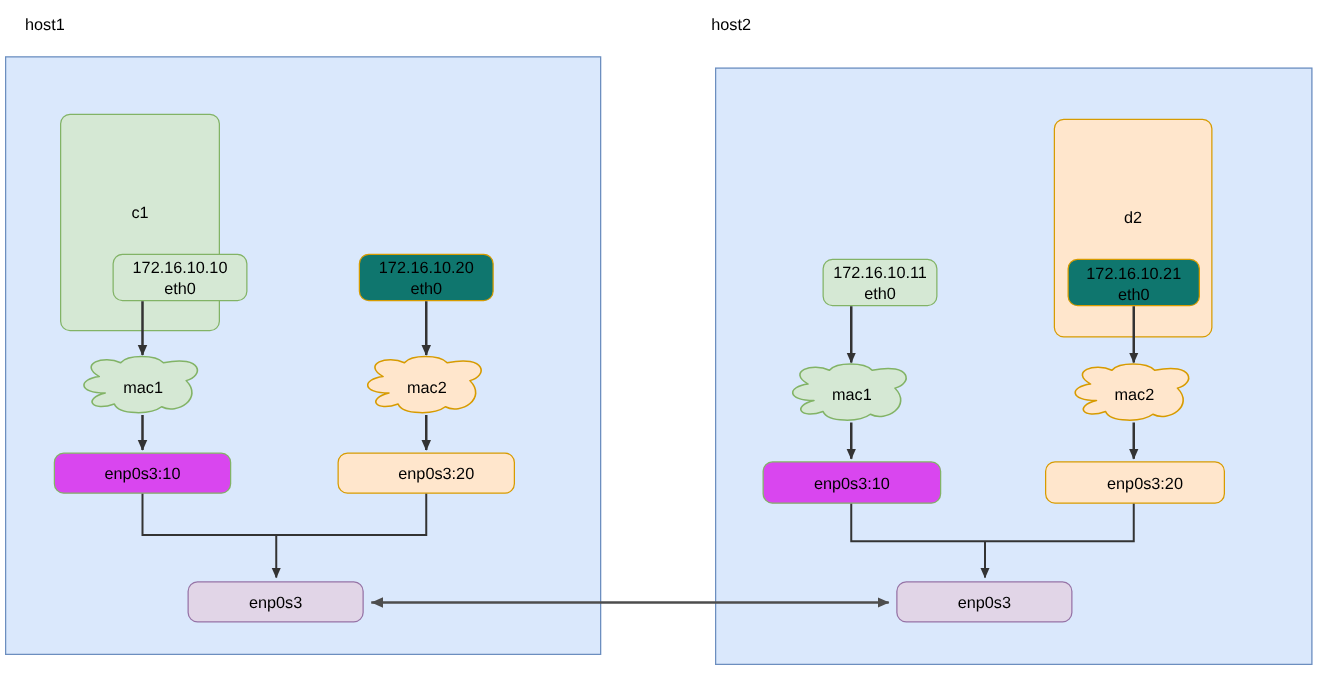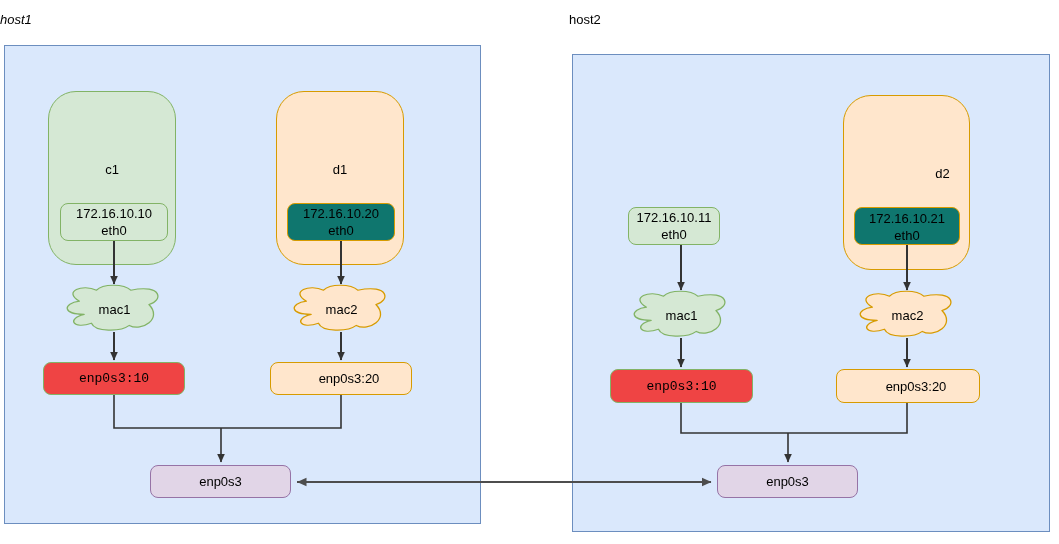--- a/index.html
+++ b/index.html
@@ -26,21 +26,21 @@
   }
   .host-panel {
     position: absolute;
     background: #dae8fc;
     border: 1px solid #6c8ebf;
     box-sizing: border-box;
   }
   .container-box {
     position: absolute;
     box-sizing: border-box;
-    border-radius: 28px;
+    border-radius: 8px;
     text-decoration: underline;
   }
   .container-box.green {
     background: #d5e8d4;
     border: 1px solid #82b366;
   }
   .container-box.orange {
     background: #ffe6cc;
     border: 1px solid #d79b00;
   }
@@ -61,40 +61,40 @@
     color: #000000;
     display: flex;
     flex-direction: column;
     align-items: center;
     justify-content: center;
     line-height: 17px;
   }
   .iface-box.green {
     background: #d5e8d4;
     border: 1px solid #82b366;
+    margin-left: 30px;
   }
   .iface-box.orange {
     background: #0f766e;
     border: 1px solid #d79b00;
   }
   .nic-box {
     position: absolute;
     box-sizing: border-box;
     border-radius: 8px;
     text-align: center;
     font-size: 13px;
     color: #000000;
     display: flex;
     align-items: center;
     justify-content: center;
   }
   .nic-box.green {
-    background: #ef4444;
+    background: #d946ef;
     border: 1px solid #82b366;
-    font-family: Liberation Mono, monospace;
   }
   .nic-box.orange {
     background: #ffe6cc;
     border: 1px solid #d79b00;
     padding-left: 16px;
   }
   .nic-box.purple {
     background: #e1d5e7;
     border: 1px solid #9673a6;
   }
@@ -123,35 +123,32 @@
     width: 1059px;
     height: 544px;
     pointer-events: none;
   }
 </style>
 </head>
 <body>
 
 <div id="canvas">
 
-  <div class="host-label" style="left:0; top:12px;font-style:italic;">host1</div>
+  <div class="host-label" style="left:20px; top:12px;">host1</div>
 
   <div class="host-panel" style="left:4px; top:45px; width:477px; height:479px;"></div>
 
   <div class="container-box green" style="left:48px; top:91px; width:128px; height:174px;">
     <div class="container-title" style="top:70px;">c1</div>
   </div>
   <div class="iface-box green" style="left:60px; top:203px; width:108px; height:38px;">
     <span>172.16.10.10</span>
     <span>eth0</span>
   </div>
 
-  <div class="container-box orange" style="left:276px; top:91px; width:128px; height:174px;">
-    <div class="container-title" style="top:70px;">d1</div>
-  </div>
   <div class="iface-box orange" style="left:287px; top:203px; width:108px; height:38px;">
     <span>172.16.10.20</span>
     <span>eth0</span>
   </div>
 
   <div class="cloud" style="left:66px; top:288px; width:97px; height:44px;">
     <svg width="97" height="44" viewBox="0 0 120 60" preserveAspectRatio="none">
       <path d="M 22.5 36 C -4.5 36 -4.5 21 16.65 18 C -4.5 4.5 20.7 -6 37.8 3 C 45 -6 72 -6 80.1 3 C 120 -6 120 18 102.6 22.5 C 120 42 93.6 60 78.3 51 C 67.5 60 36 60 31.5 48 C 9 57 0 42 22.5 36 Z" fill="#d5e8d4" stroke="#82b366" stroke-width="1.6" stroke-linejoin="round"></path>
     </svg>
     <div class="cloud-label">mac1</div>
@@ -172,21 +169,21 @@
   <div class="host-label" style="left:569px; top:12px;text-align:right;">host2</div>
 
   <div class="host-panel" style="left:572px; top:54px; width:478px; height:478px;"></div>
 
   <div class="iface-box green" style="left:628px; top:207px; width:92px; height:38px;">
     <span>172.16.10.11</span>
     <span>eth0</span>
   </div>
 
   <div class="container-box orange" style="left:843px; top:95px; width:127px; height:175px;">
-    <div class="container-title" style="top:70px;padding-left:36px;">d2</div>
+    <div class="container-title" style="top:70px;">d2</div>
   </div>
   <div class="iface-box orange" style="left:854px; top:207px; width:106px; height:38px;justify-content:flex-end;">
     <span>172.16.10.21</span>
     <span>eth0</span>
   </div>
 
   <div class="cloud" style="left:633px; top:294px; width:97px; height:44px;">
     <svg width="97" height="44" viewBox="0 0 120 60" preserveAspectRatio="none">
       <path d="M 22.5 36 C -4.5 36 -4.5 21 16.65 18 C -4.5 4.5 20.7 -6 37.8 3 C 45 -6 72 -6 80.1 3 C 120 -6 120 18 102.6 22.5 C 120 42 93.6 60 78.3 51 C 67.5 60 36 60 31.5 48 C 9 57 0 42 22.5 36 Z" fill="#d5e8d4" stroke="#82b366" stroke-width="1.6" stroke-linejoin="round"></path>
     </svg>

